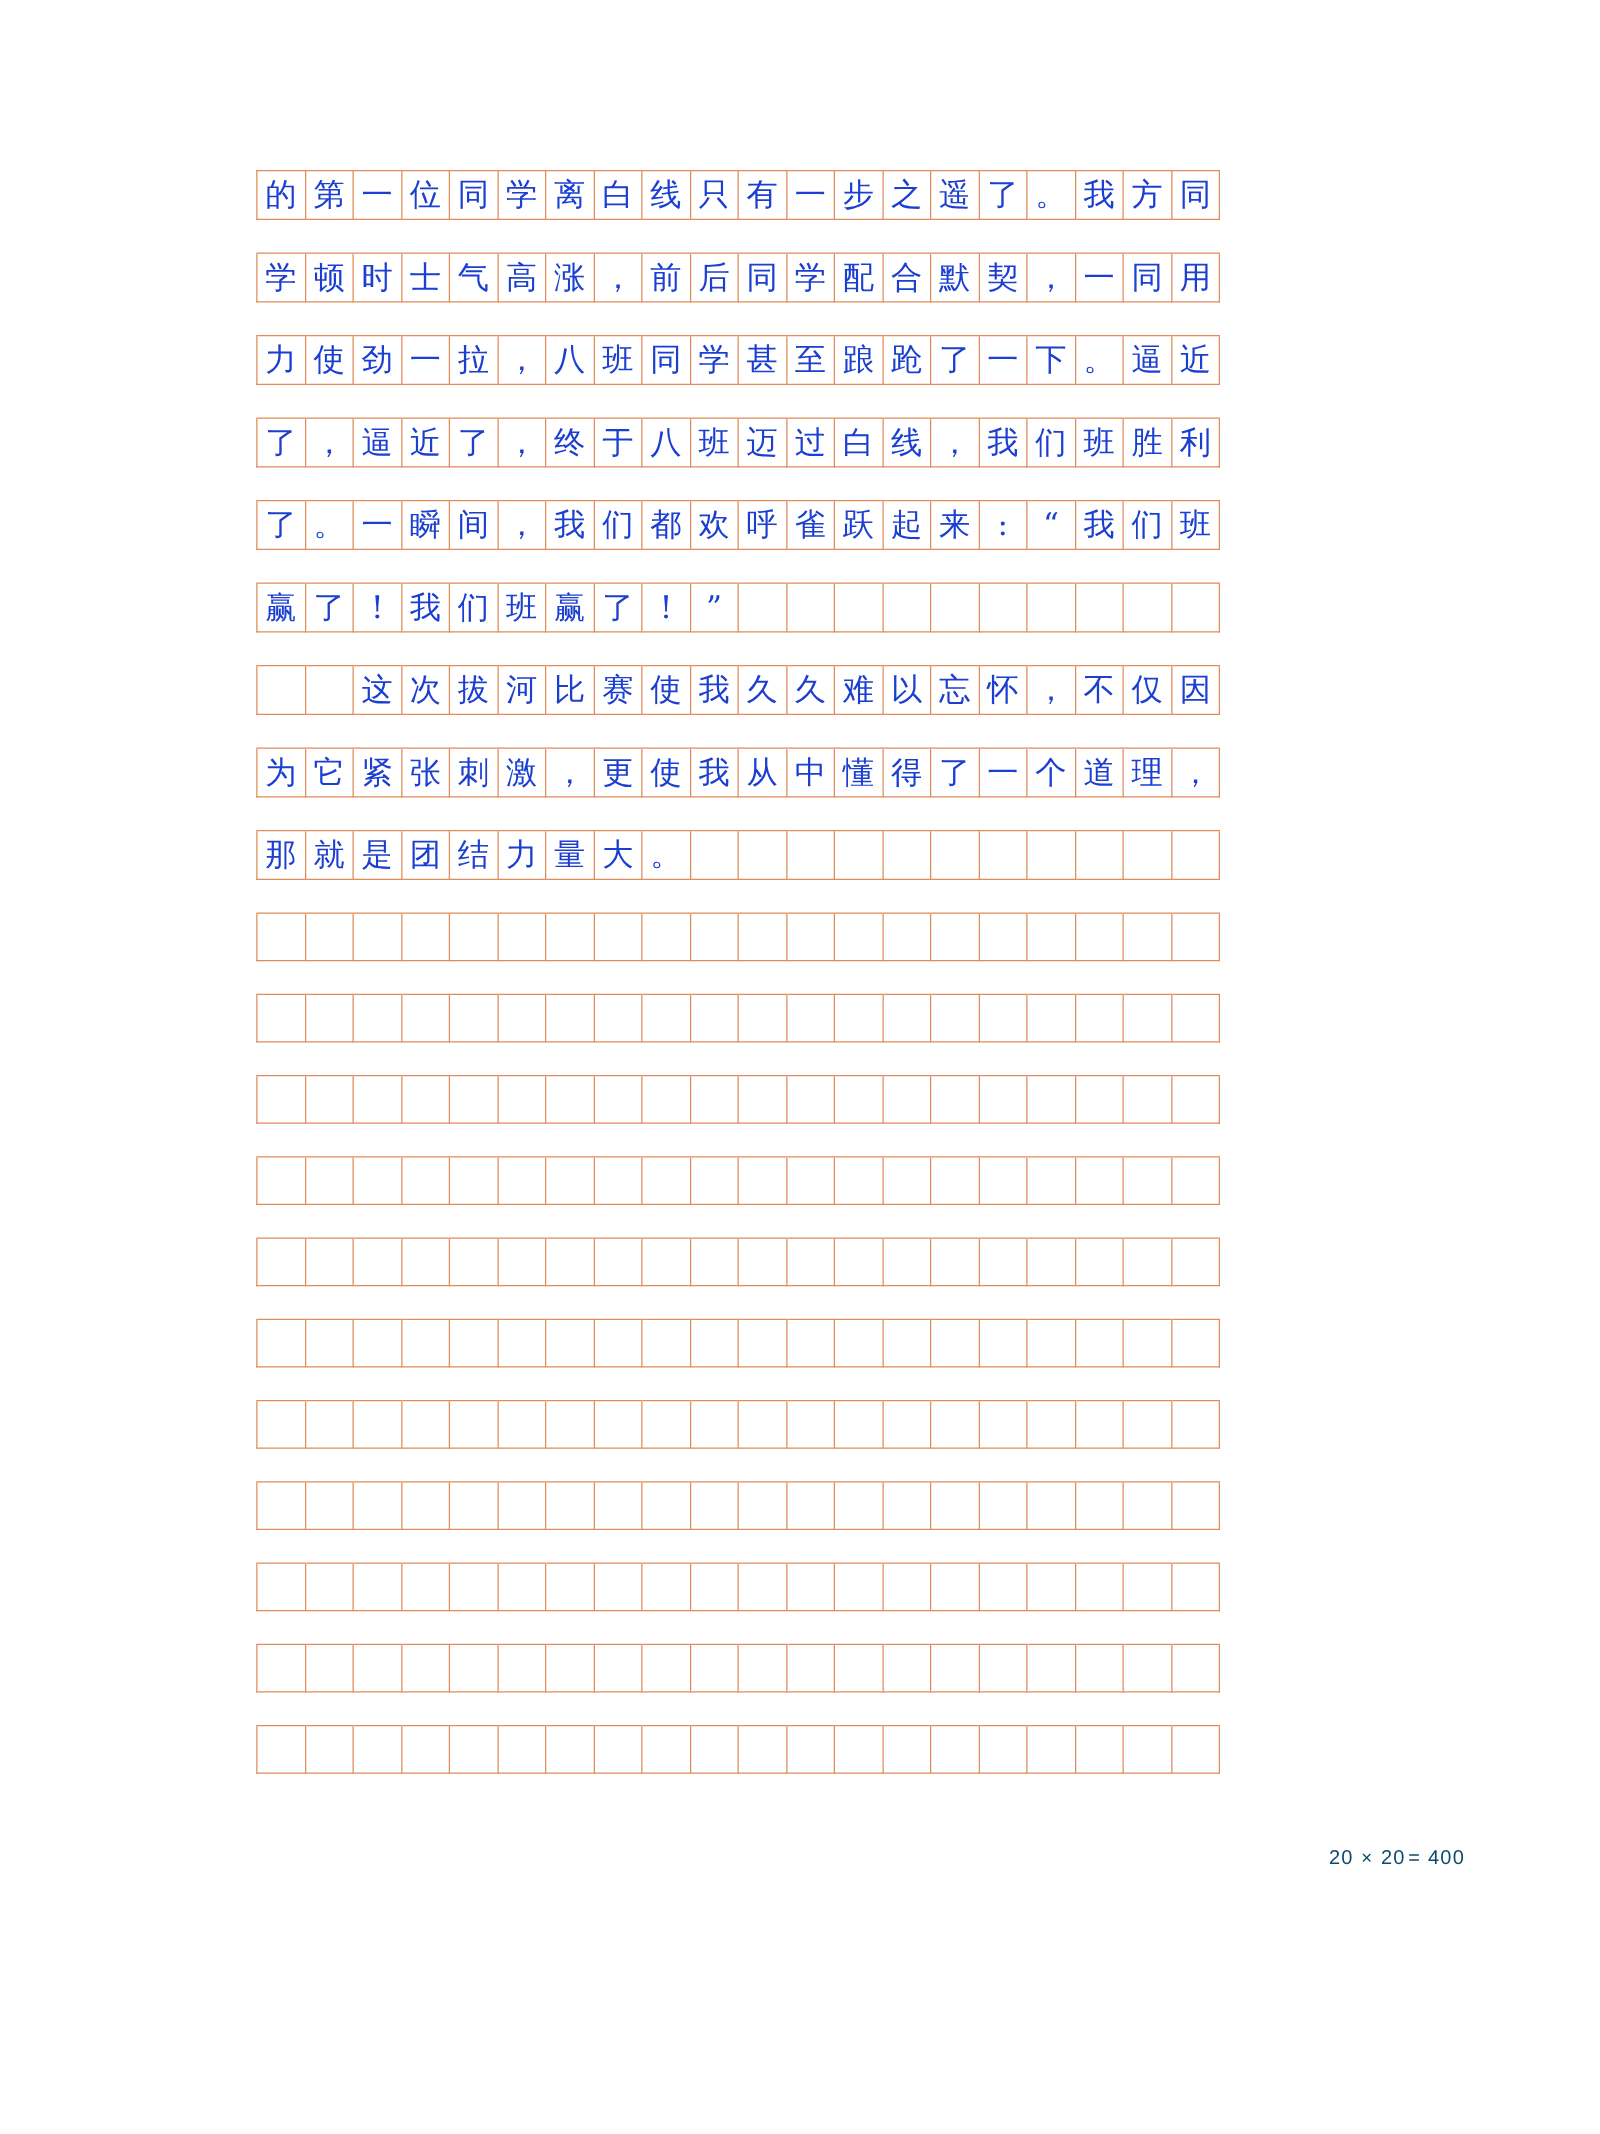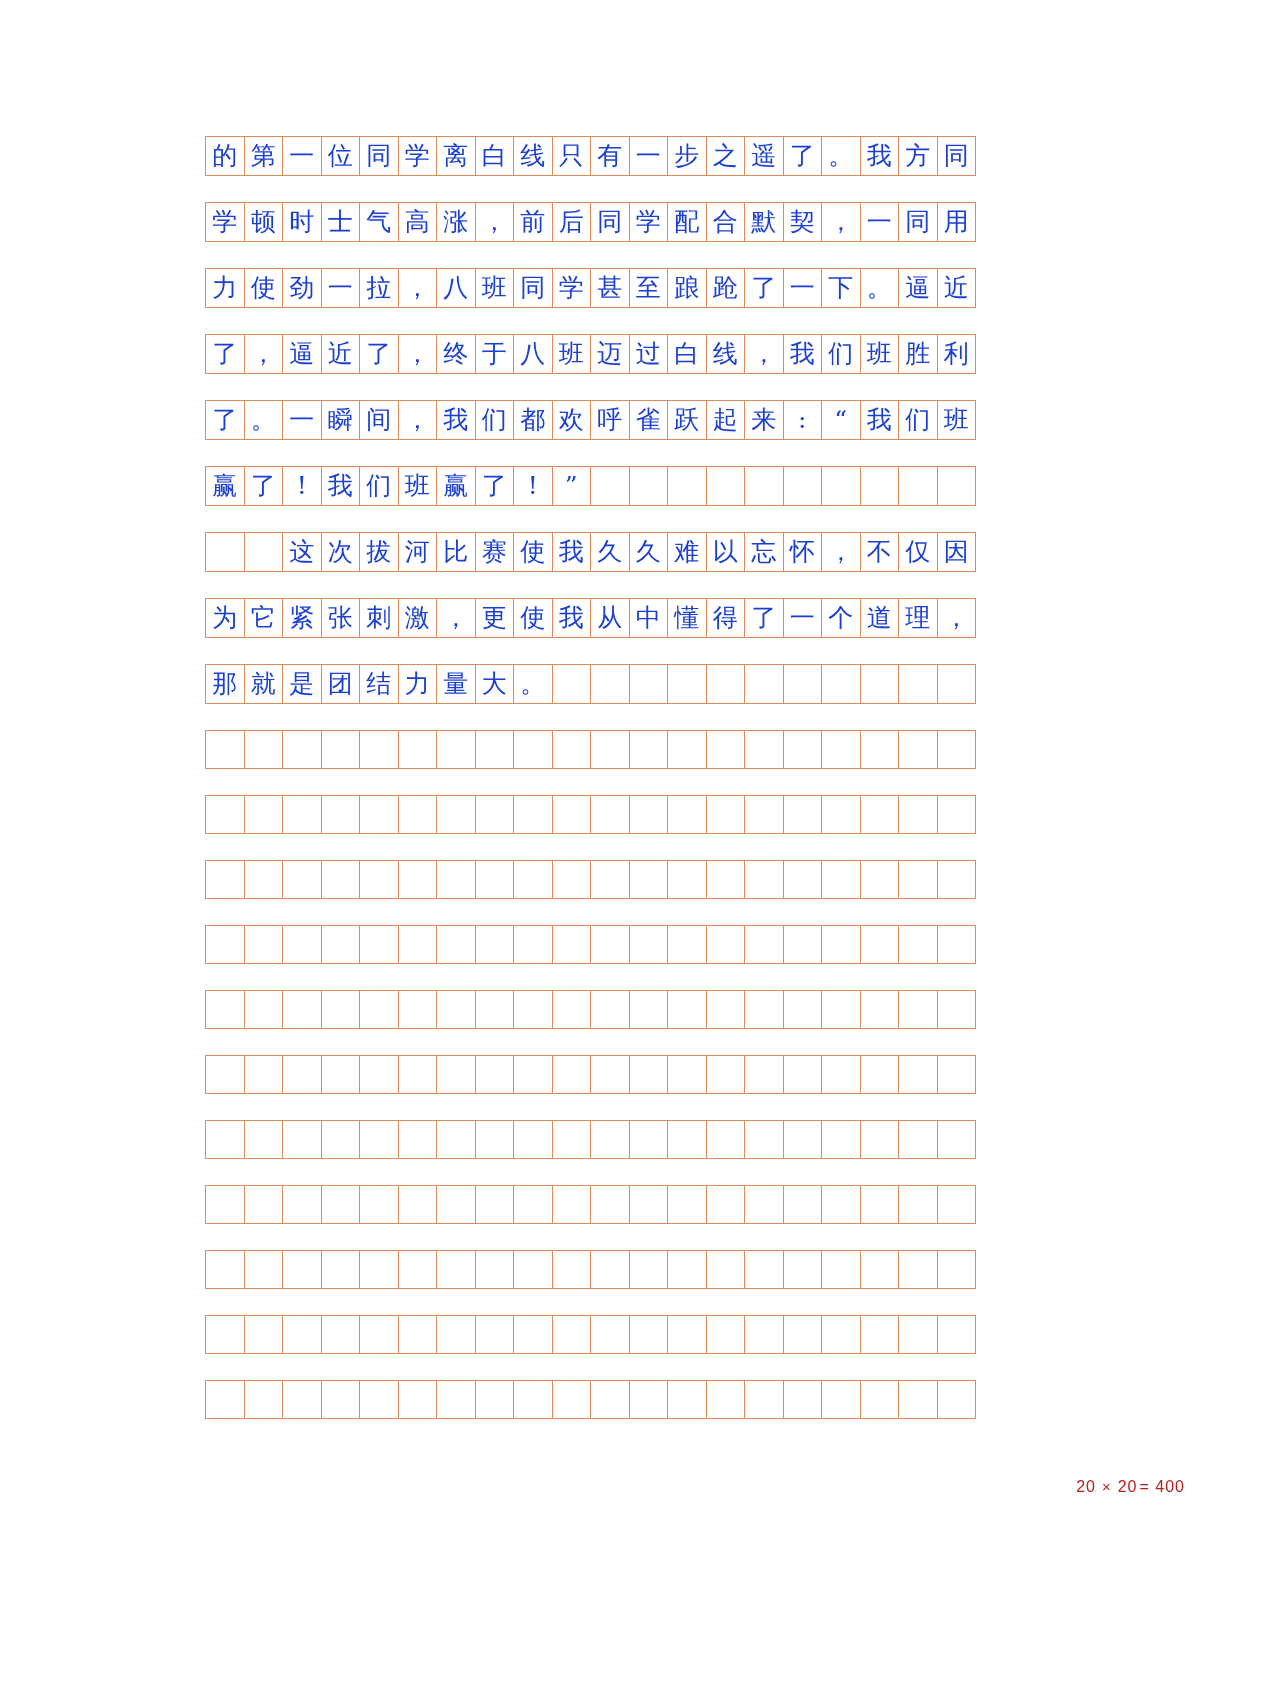--- a/index.html
+++ b/index.html
@@ -51,25 +51,25 @@
   table.grid tr.gap td {
     border: none;
     border-bottom: 1px solid #e08b5a;
     height: 27px;
   }
   .cell-empty {
     color: transparent;
   }
   #footer {
     position: absolute;
-    right: 95px;
+    right: 108px;
     top: 1478px;
     font-family: "Liberation Sans", sans-serif;
     font-size: 16px;
-    color: #b91c1c;
+    color: #0c4a6e;
     letter-spacing: 1px;
     white-space: nowrap;
   }
   #footer .mult {
     font-size: 15px;
     padding: 0 6px;
   }
   #footer .eq {
     padding-left: 2px;
   }

